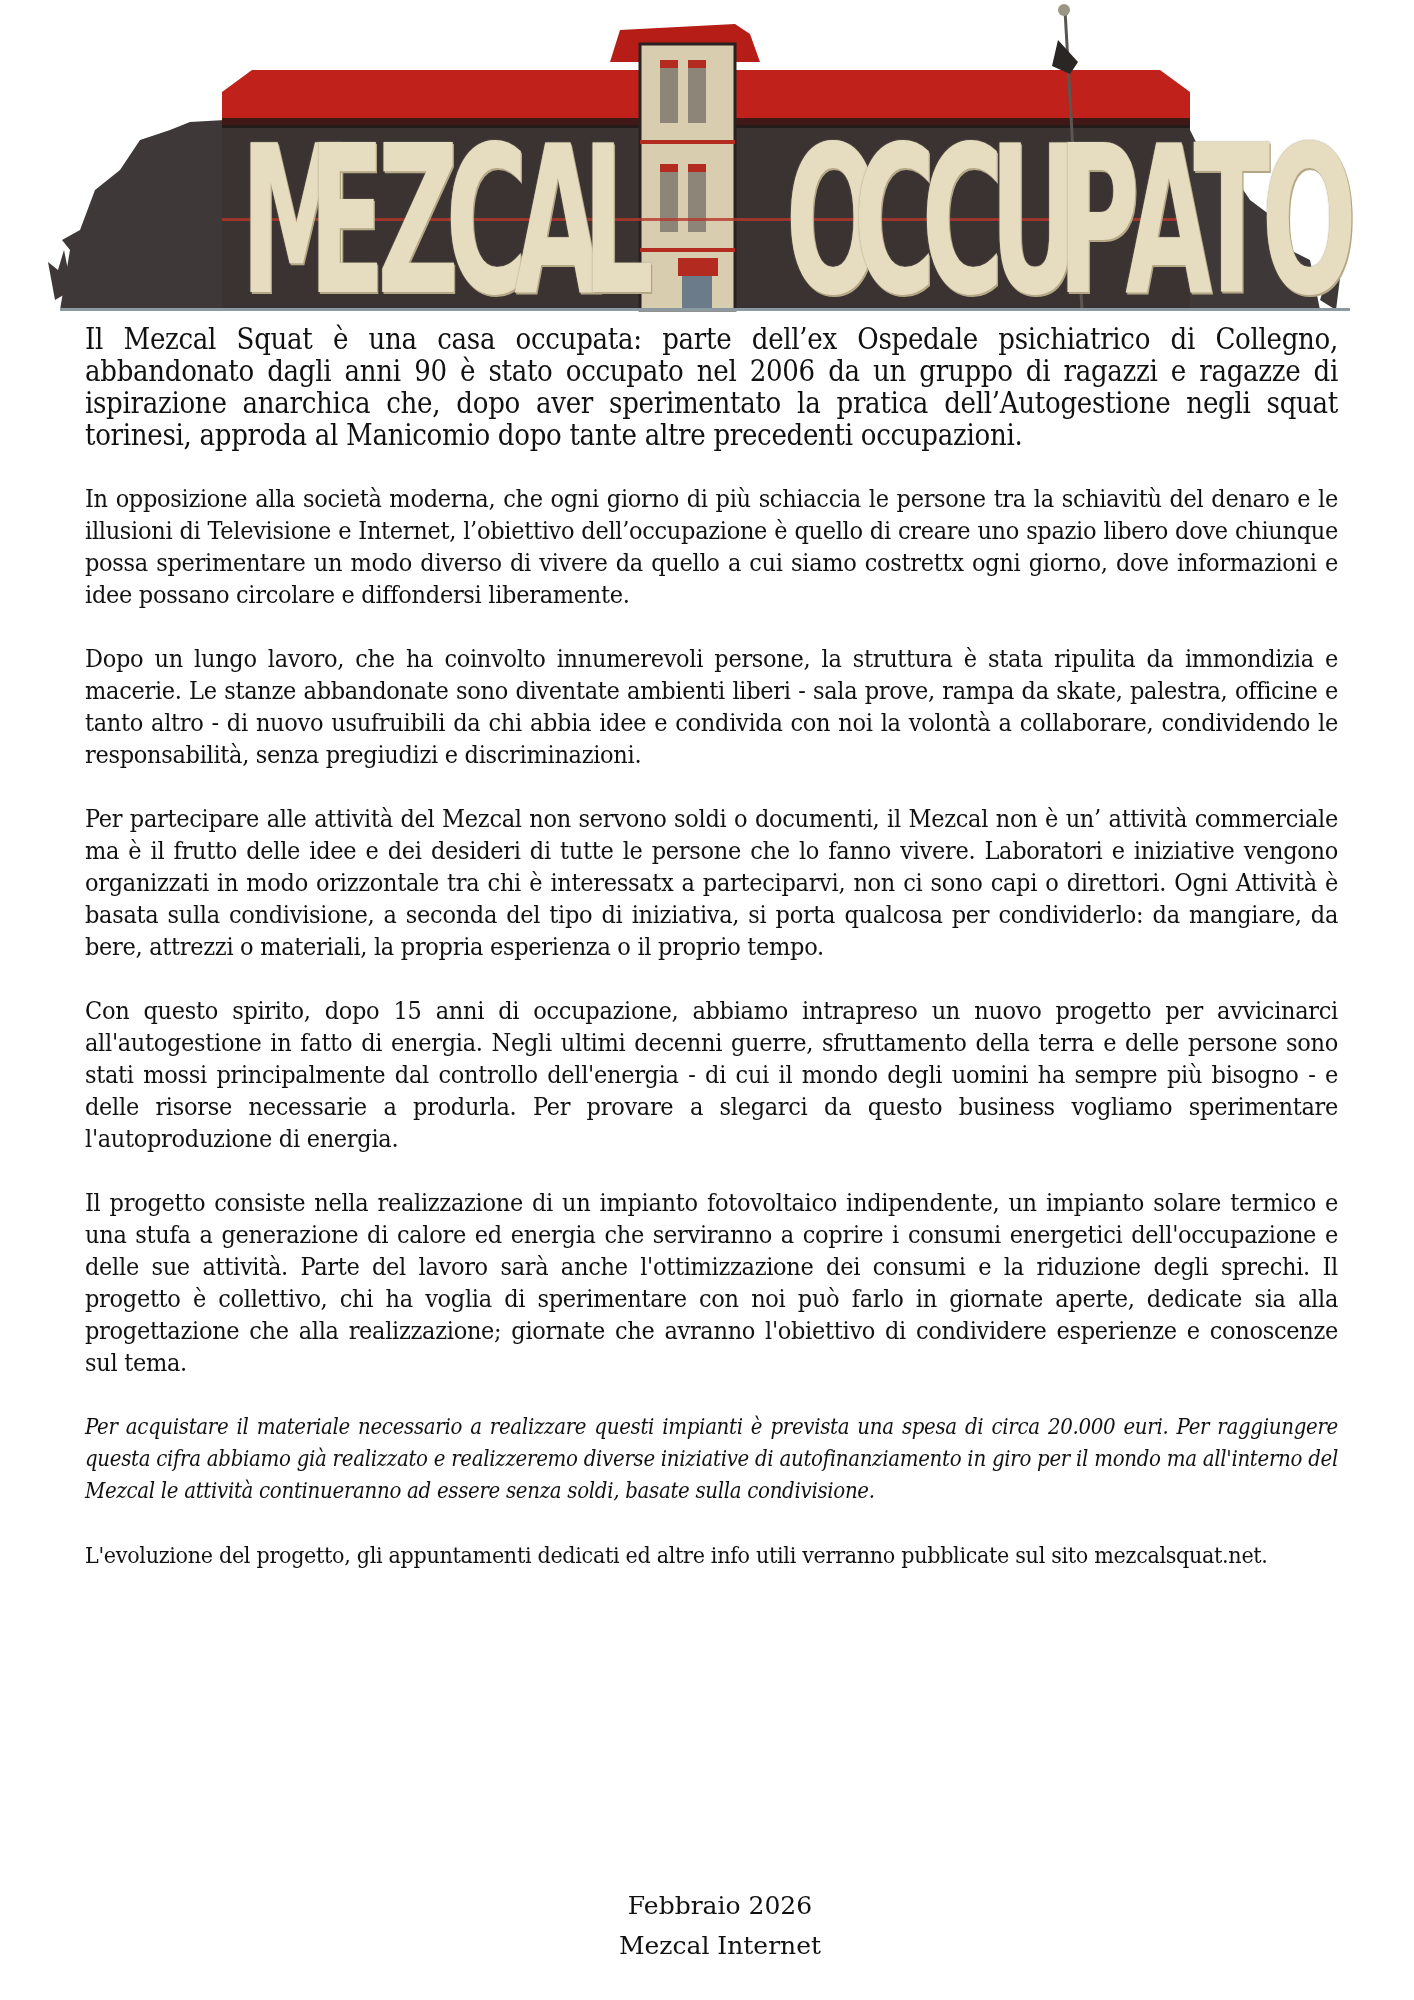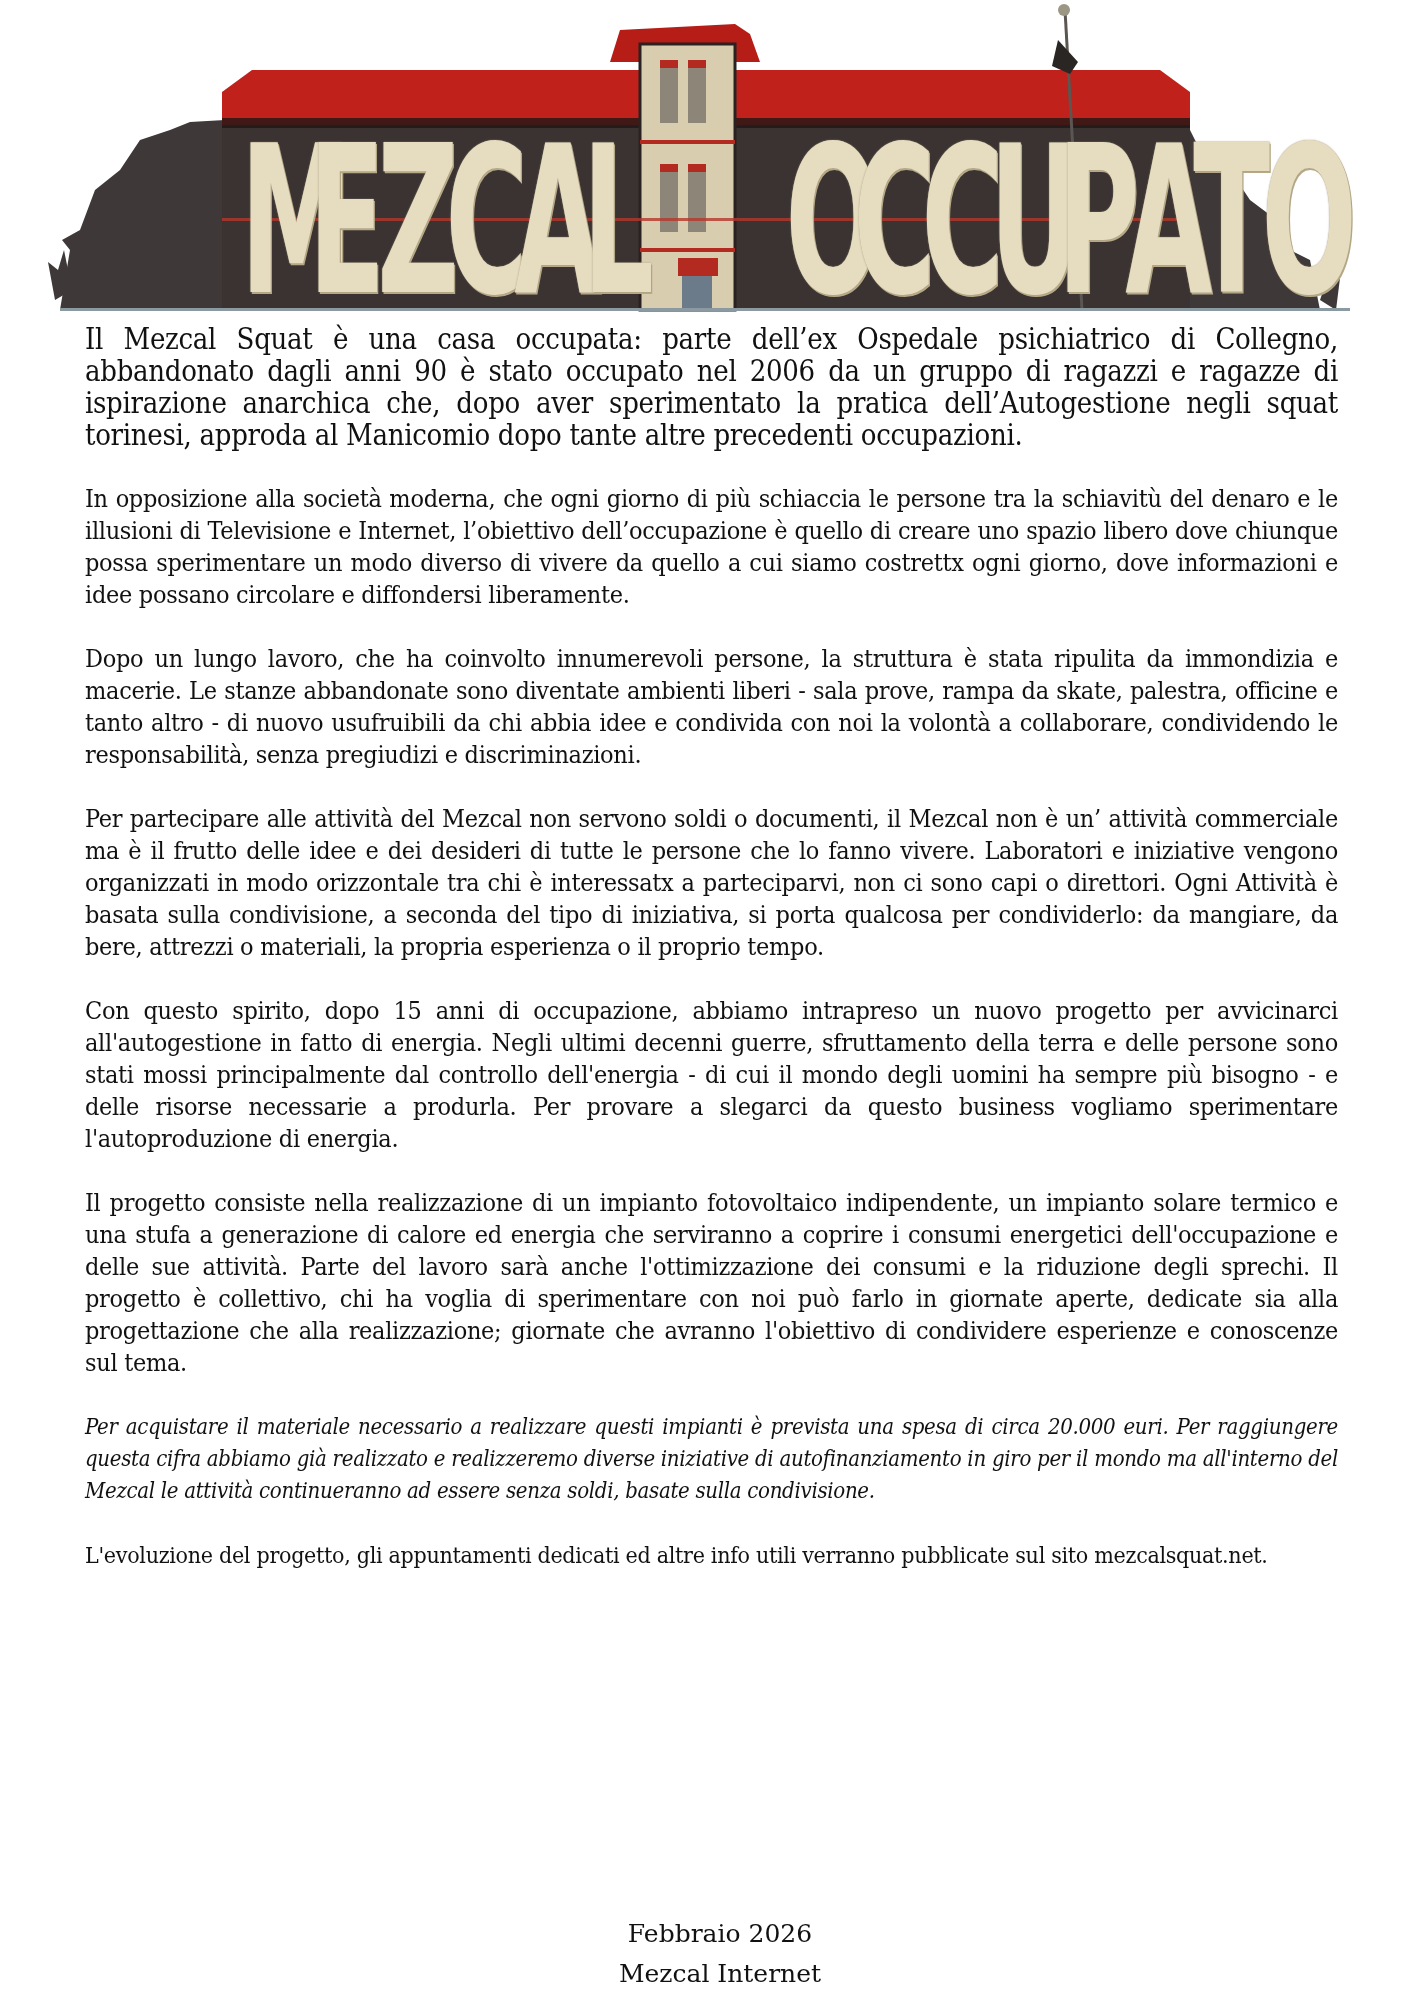--- a/index.html
+++ b/index.html
@@ -24,21 +24,21 @@
   
   .content { position:absolute; left:85px; top:323px; width:1253px; }
   .para {
     margin:0 0 32px 0;
     font-size:25px; line-height:32px;
     text-align:justify; text-align-last:left;
     letter-spacing:-0.3px;
     font-stretch:condensed;
   }
 
-  .signature { position:absolute; left:0; width:1414px; text-align:center; font-size:25px; line-height:32px;margin-top:28px; }
+  .signature { position:absolute; left:0; width:1414px; text-align:center; font-size:25px; line-height:32px; }
   .sig-date { top:1890px; left:370px; width:700px; }
   .sig-name { top:1930px; left:370px; width:700px; }
 </style>
 </head>
 <body>
 
 <div class="logo">
   <svg width="1414" height="315" viewBox="0 0 1414 315">
 
     <g fill="#3f3838">

